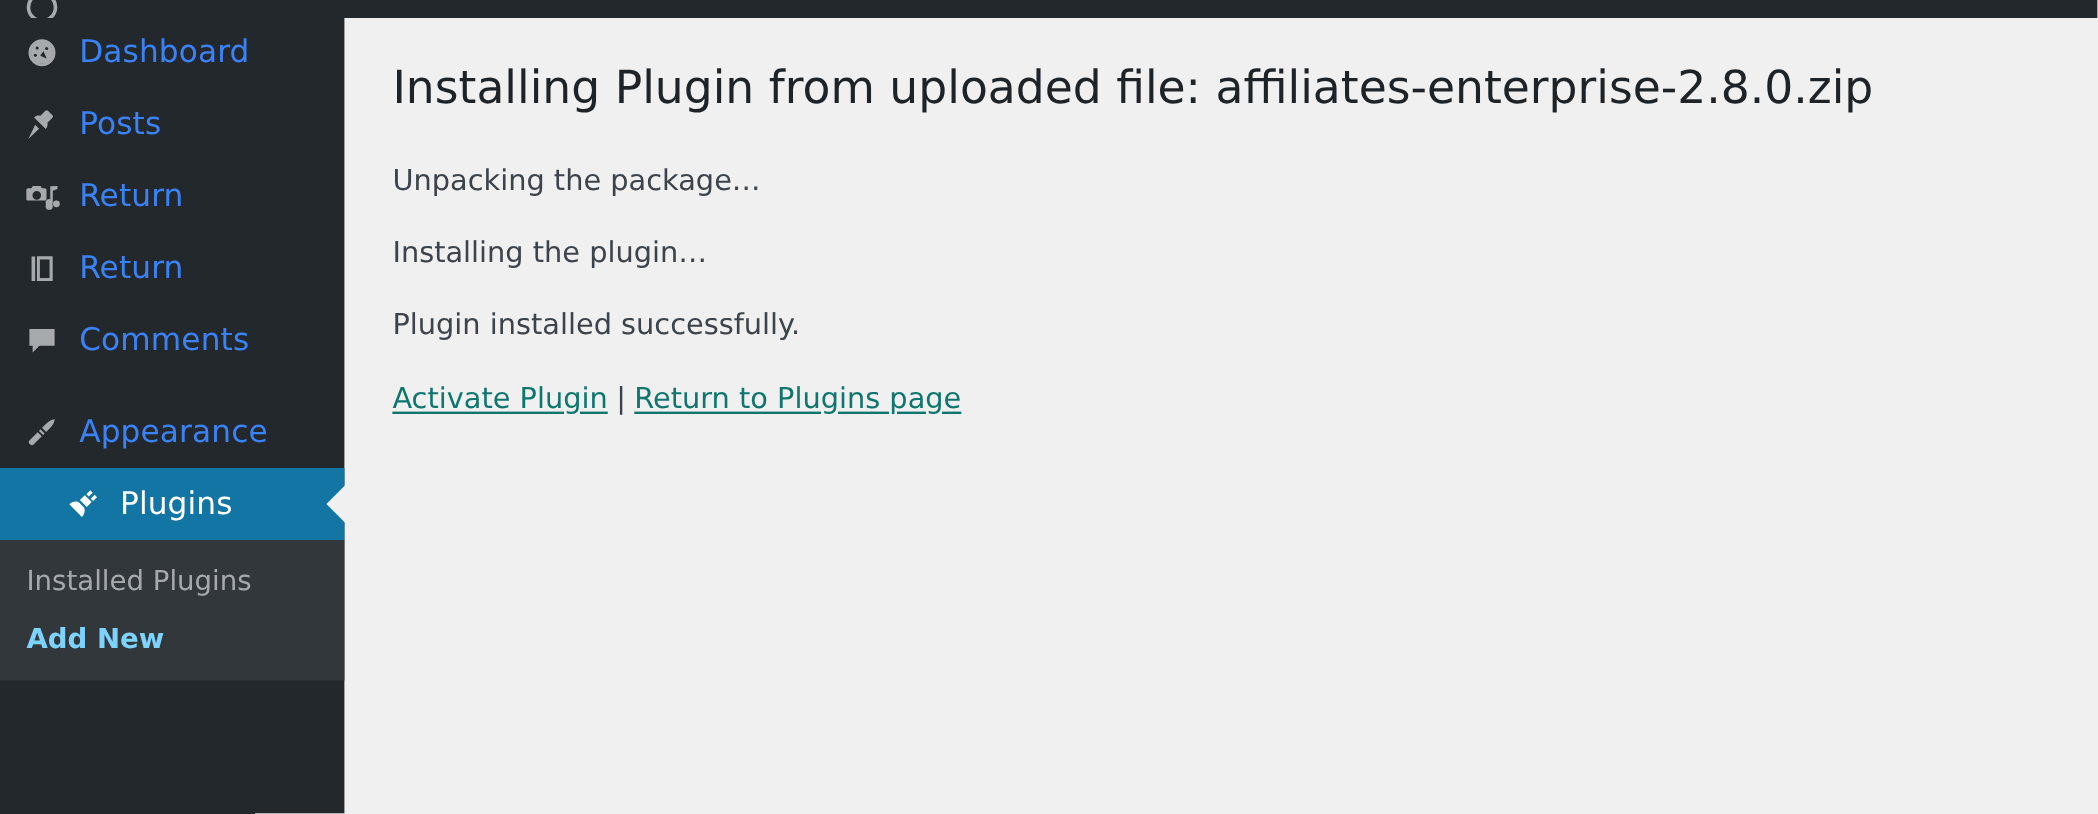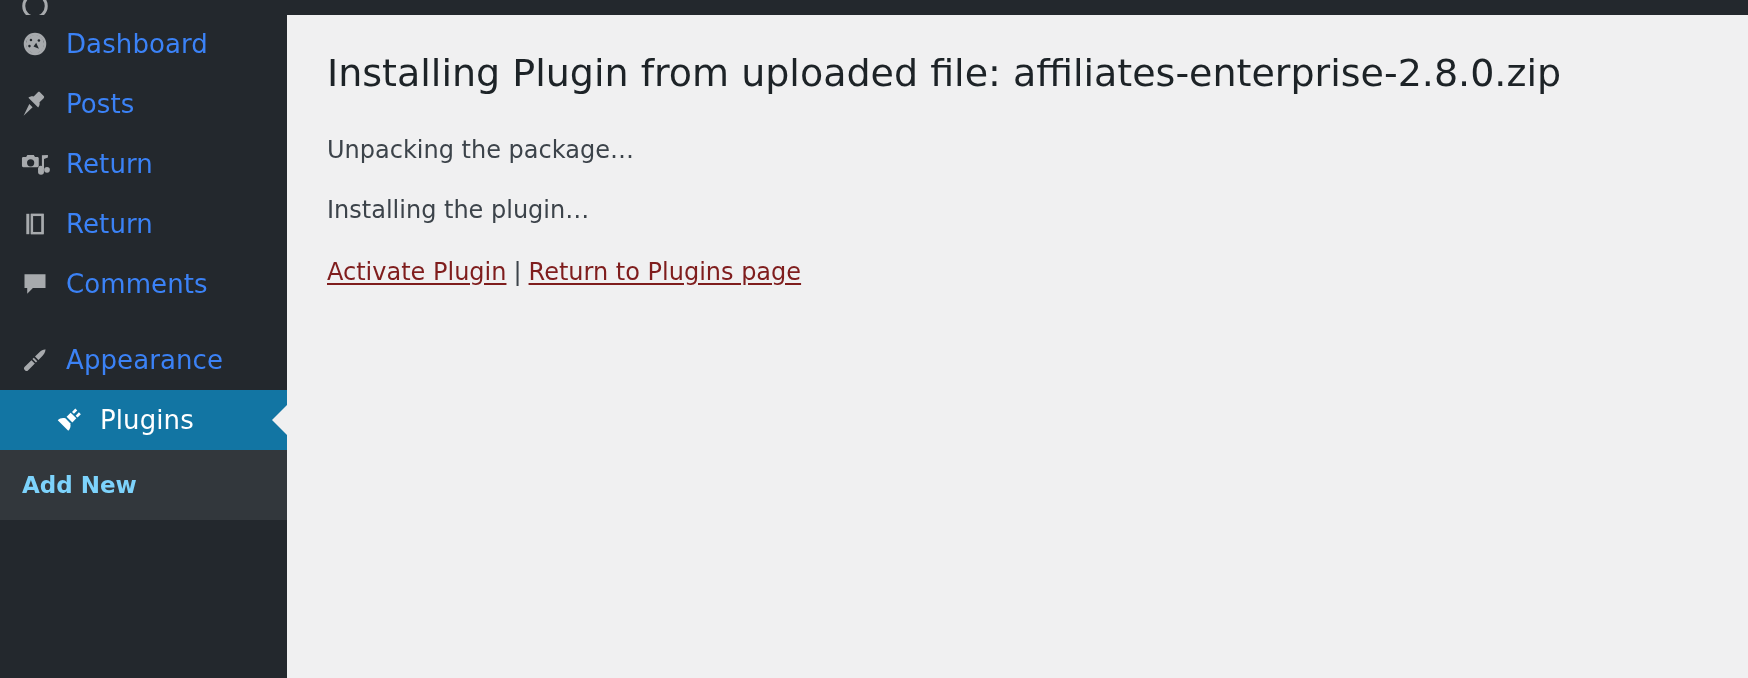--- a/index.html
+++ b/index.html
@@ -140,21 +140,21 @@
   .line-2 { margin-top: 24px; }
   .line-3 { margin-top: 24px; }
   .links-row {
     margin: 26px 0 0 40px;
     font-size: 24px;
     line-height: 1.5;
     color: #3c434a;
     white-space: nowrap;
   }
   .links-row a {
-    color: #7f1d1d;
+    color: #0f766e;
     text-decoration: underline;
     text-underline-offset: 3px;
   }
   .links-sep { padding: 0 7px; color: #3c434a; }
 </style>
 </head>
 <body>
 
 <div id="app">
 
@@ -247,30 +247,32 @@
           <svg width="30" height="30" viewBox="0 0 20 20" aria-hidden="true">
             <path d="M14.2 2.4 12 4.6l1.3 1.3 2.2-2.2zM16.6 4.9l-2.2 2.2 1.3 1.3 2.2-2.2z"></path>
             <path d="M11.1 5.1 8.4 7.8l3.8 3.8 2.7-2.7z"></path>
             <path d="M7.6 8.9c-1.8-.6-3.8-.1-5.1 1.3l7 7c1.4-1.4 1.9-3.3 1.3-5.1z"></path>
           </svg>
         </span>
         <span class="mi-label">Plugins</span>
       </li>
 
       <ul class="submenu">
+        <li class="submenu-item">Installed Plugins</li>
         <li class="submenu-item is-current">Add New</li>
       </ul>
 
     </ul>
   </nav>
 
   <main class="content">
     <h1 class="page-title">Installing Plugin from uploaded file: affiliates-enterprise-2.8.0.zip</h1>
 
     <p class="body-line line-1">Unpacking the package…</p>
     <p class="body-line line-2">Installing the plugin…</p>
+    <p class="body-line line-3">Plugin installed successfully.</p>
 
     <p class="links-row">
       <a href="#">Activate Plugin</a><span class="links-sep">|</span><a href="#">Return to Plugins page</a>
     </p>
   </main>
 
 </div>
 
 </body></html>

